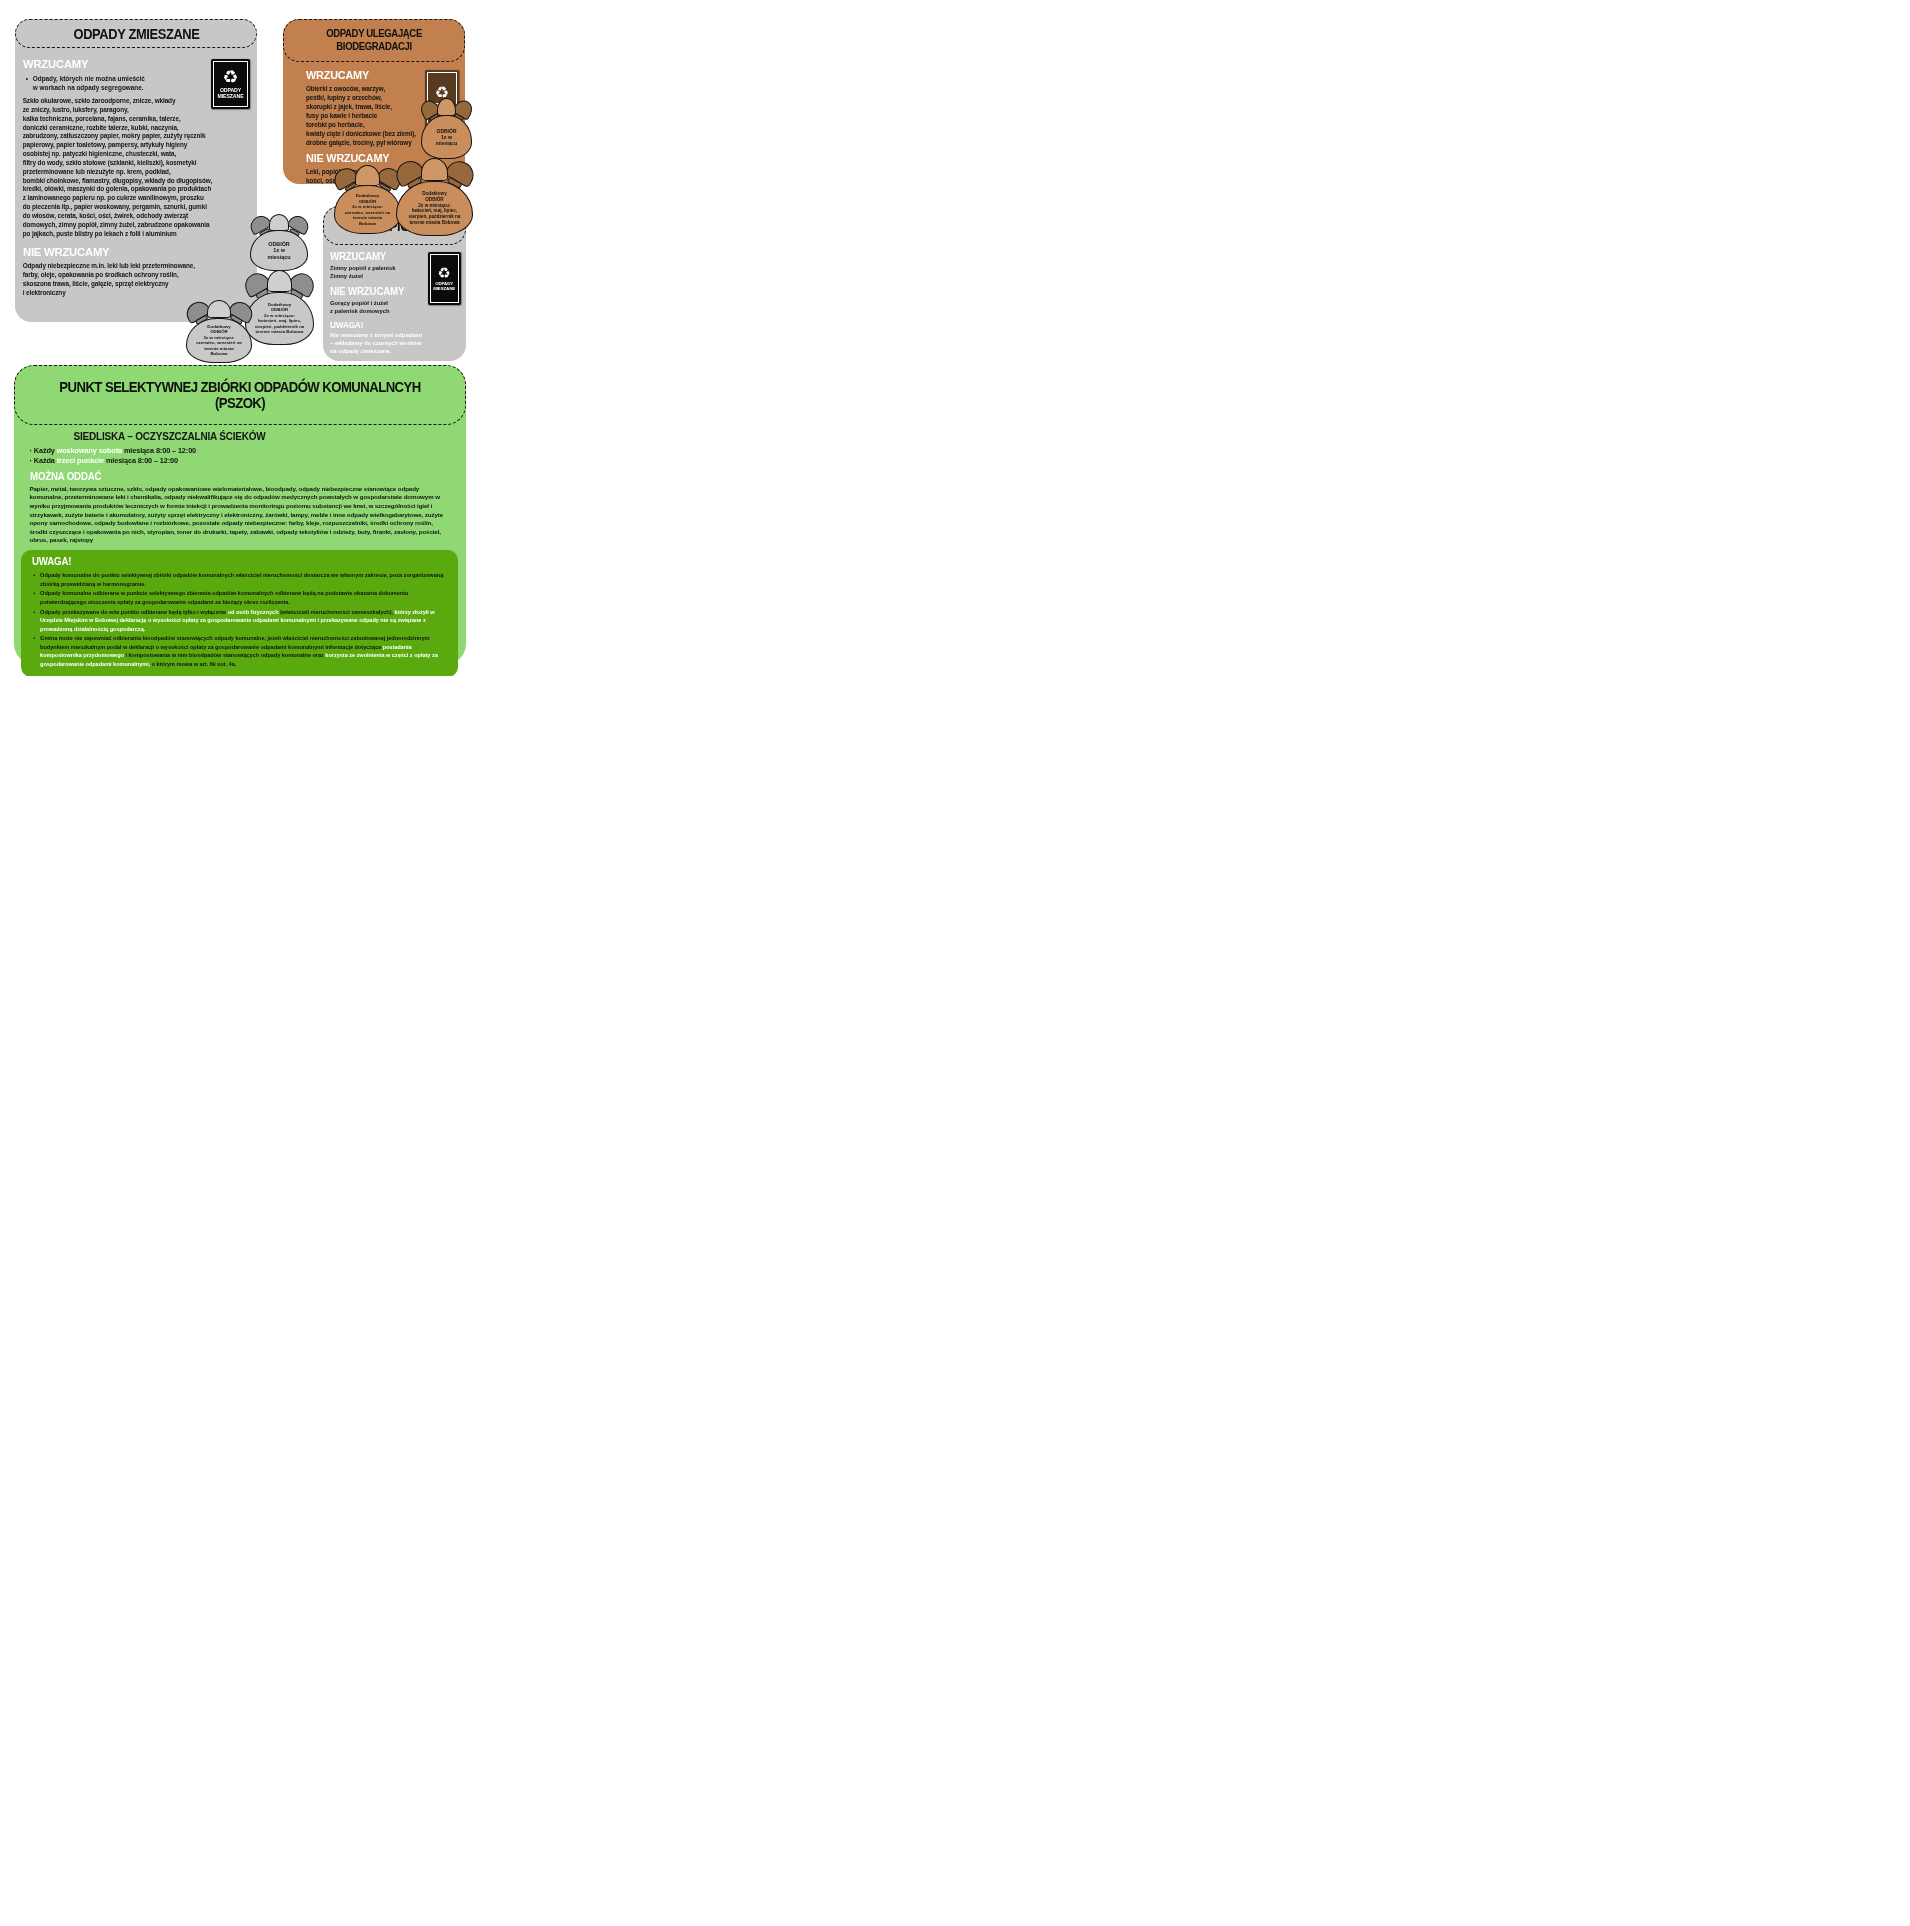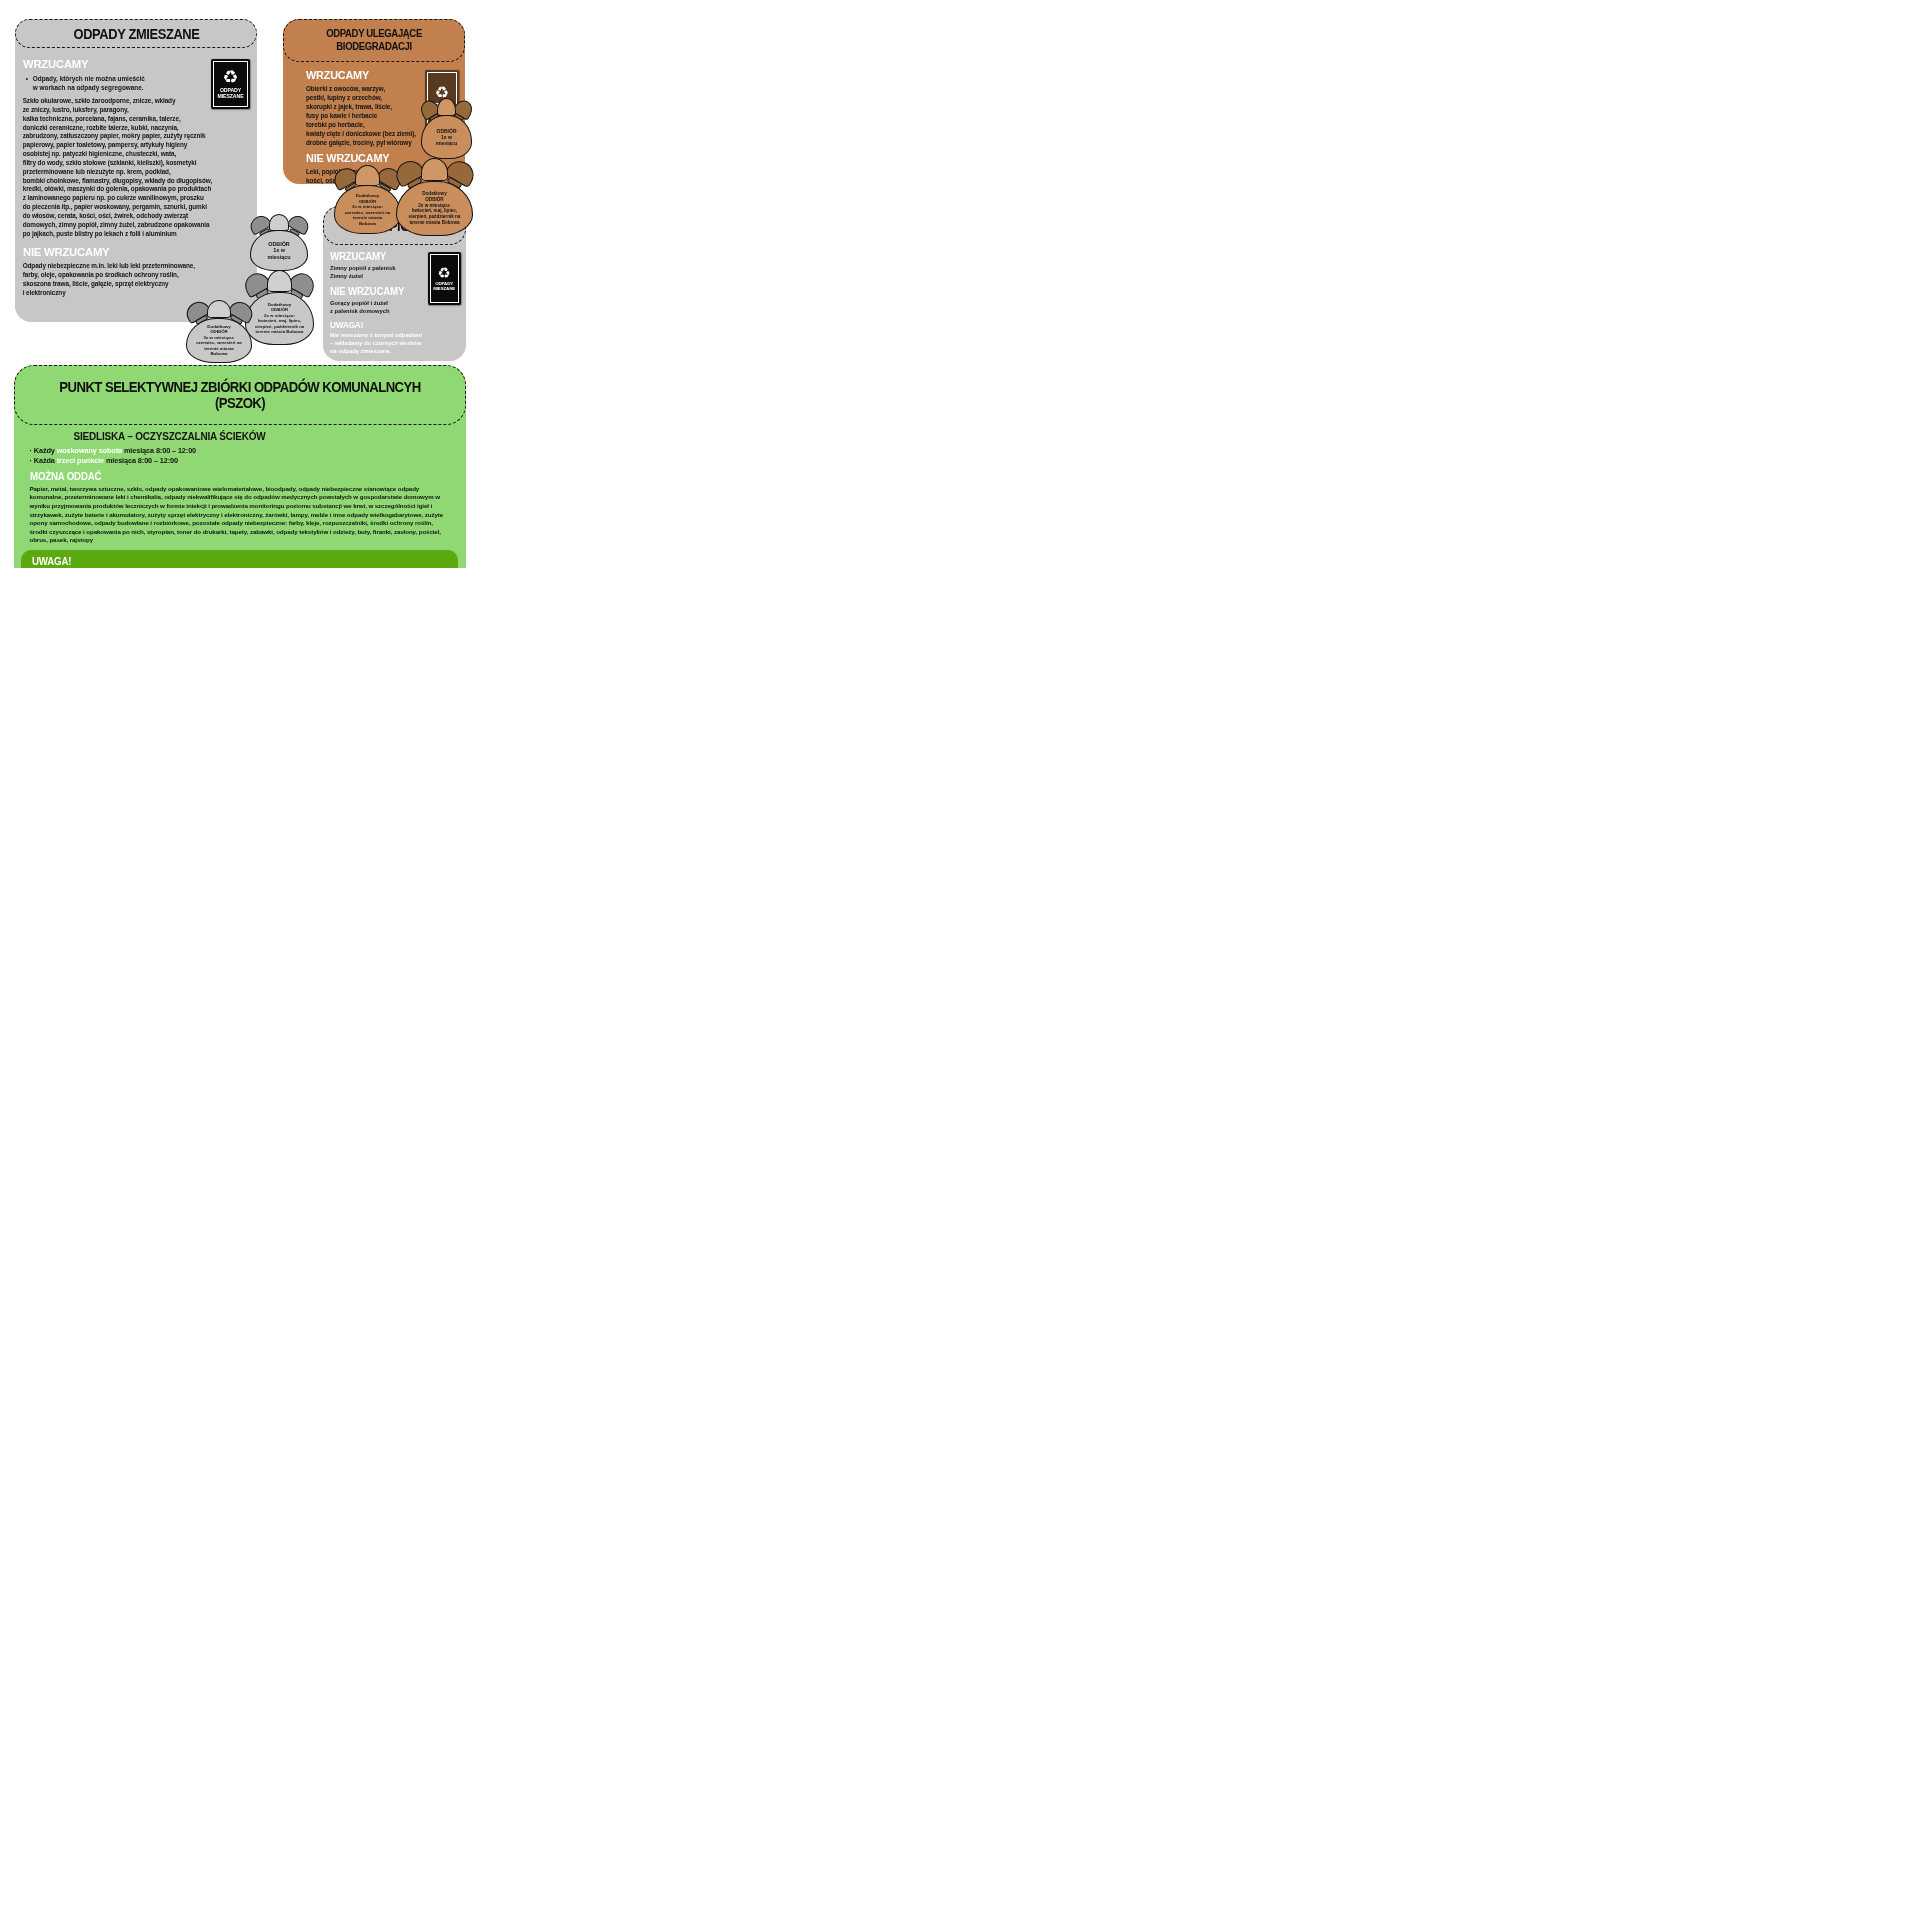--- a/index.html
+++ b/index.html
@@ -1,17 +1,17 @@
 <!DOCTYPE html>
 <html style="font-size:6.2px"><head>
 <meta charset="utf-8">
 <style>
   * { margin:0; padding:0; box-sizing:border-box; }
   body { background:#ffffff; font-family:"Liberation Sans", sans-serif; }
-  .page { position:relative; width:478px; height:568px; background:#ffffff; overflow:hidden; }
+  .page { position:relative; width:478px; height:676px; background:#ffffff; overflow:hidden; }
 
   
   .box { position:absolute; border-radius:16px; }
   .pill { position:absolute; left:0; top:0; width:100%; display:flex; align-items:center; justify-content:center;
           border:1.2px dashed #141414; border-radius:16px; z-index:2; }
   .pill h1 { font-weight:700; color:#101010; text-align:center; letter-spacing:-0.4px; transform:scaleX(0.92); white-space:pre-line; }
 
   .wh { color:#ffffff; font-weight:700; letter-spacing:-0.2px; transform:scaleX(0.97); transform-origin:left; }
   .pre { white-space:pre-line; }
 

